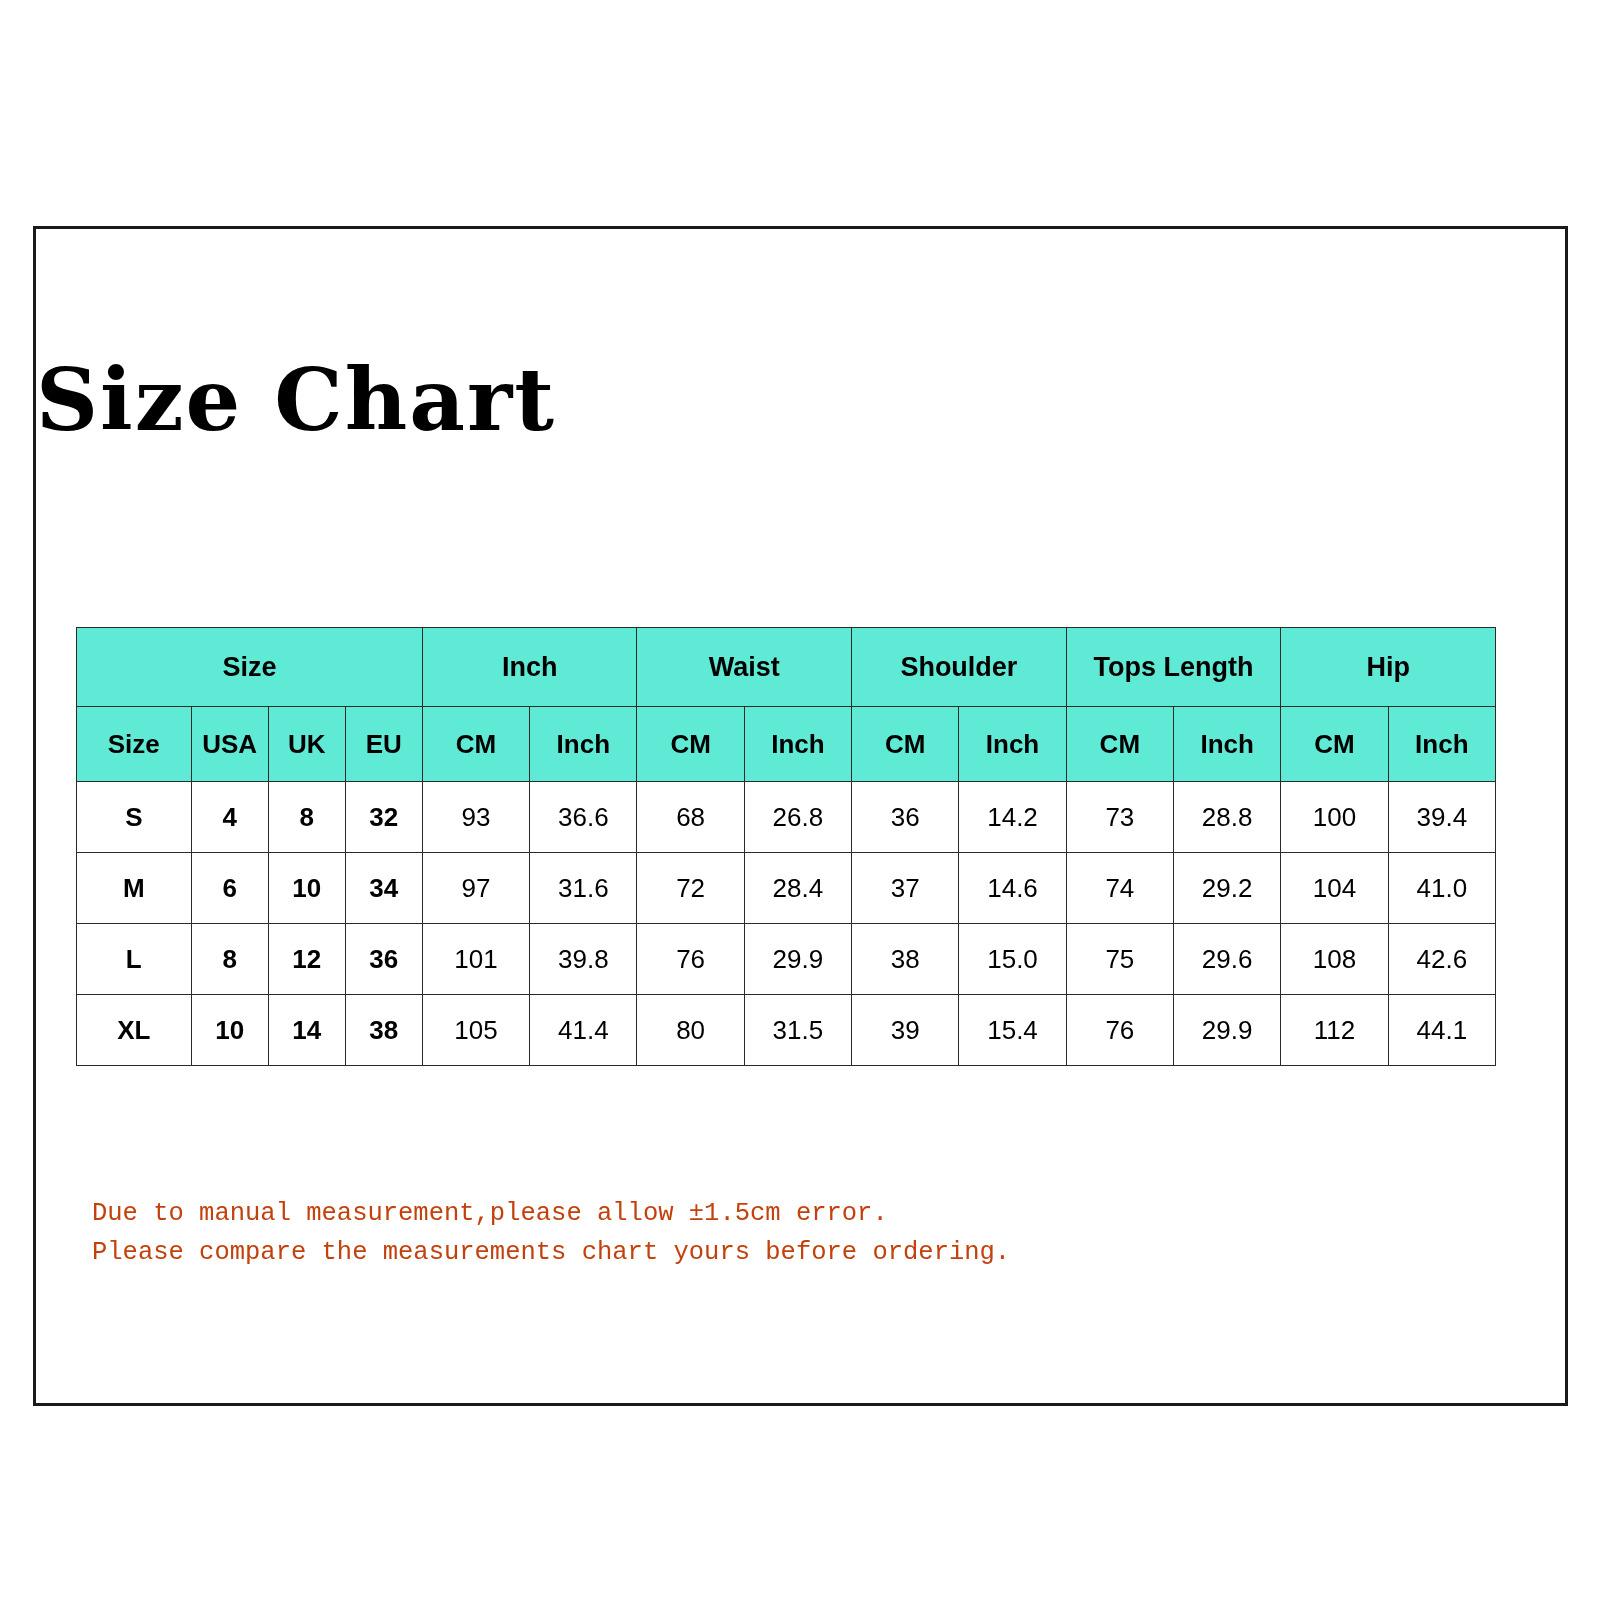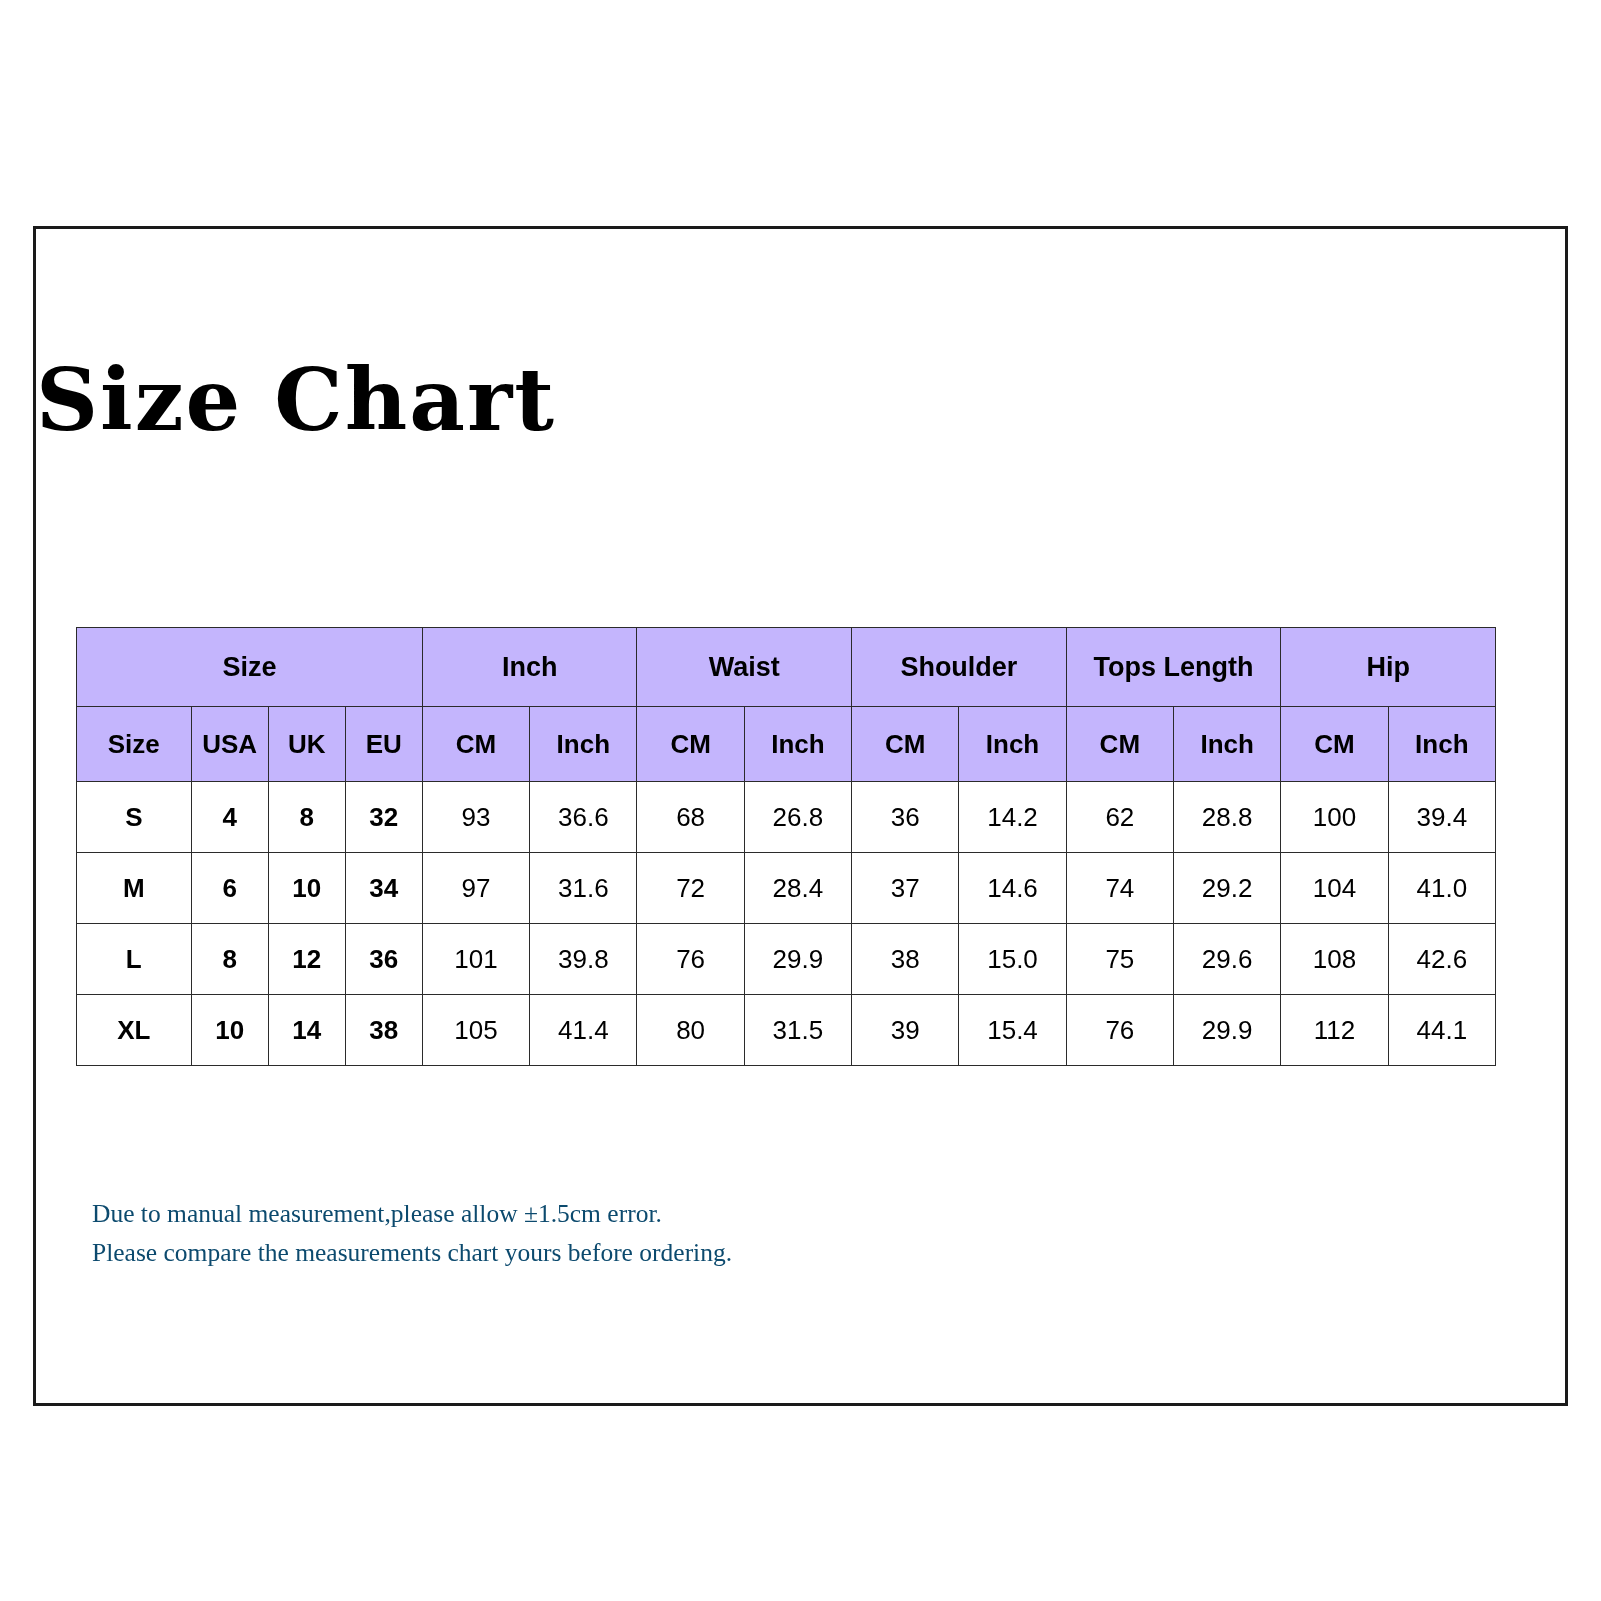--- a/index.html
+++ b/index.html
@@ -53,21 +53,21 @@
   }
   table.size-table th,
   table.size-table td {
     border: 1px solid #2b2b2b;
     text-align: center;
     vertical-align: middle;
     font-family: "Liberation Sans", sans-serif;
     color: #000000;
   }
   table.size-table thead th {
-    background: #c4b5fd;
+    background: #5eead4;
     font-size: 27px;
     font-weight: bold;
     height: 76px;
   }
   table.size-table thead tr.sub th {
     height: 72px;
     font-size: 26px;
   }
   table.size-table tbody td {
     background: #ffffff;
@@ -75,24 +75,24 @@
     font-size: 26px;
   }
   table.size-table tbody td.sizecell {
     font-weight: bold;
   }
   .notes {
     position: absolute;
     left: 56px;
     top: 965px;
     width: 1430px;
-    font-family: Liberation Serif, serif;
+    font-family: Liberation Mono, monospace;
     font-size: 25.5px;
     line-height: 39px;
-    color: #0c4a6e;
+    color: #c2410c;
     letter-spacing: 0px;
   }
   .notes div {
     white-space: nowrap;
   }
   
   col.c-size  { width: 110px; }
   col.c-usa   { width: 74px; }
   col.c-uk    { width: 74px; }
   col.c-eu    { width: 74px; }
@@ -154,21 +154,21 @@
           <td class="sizecell">S</td>
           <td class="sizecell">4</td>
           <td class="sizecell">8</td>
           <td class="sizecell">32</td>
           <td>93</td>
           <td>36.6</td>
           <td>68</td>
           <td>26.8</td>
           <td>36</td>
           <td>14.2</td>
-          <td>62</td>
+          <td>73</td>
           <td>28.8</td>
           <td>100</td>
           <td>39.4</td>
         </tr>
         <tr>
           <td class="sizecell">M</td>
           <td class="sizecell">6</td>
           <td class="sizecell">10</td>
           <td class="sizecell">34</td>
           <td>97</td>

